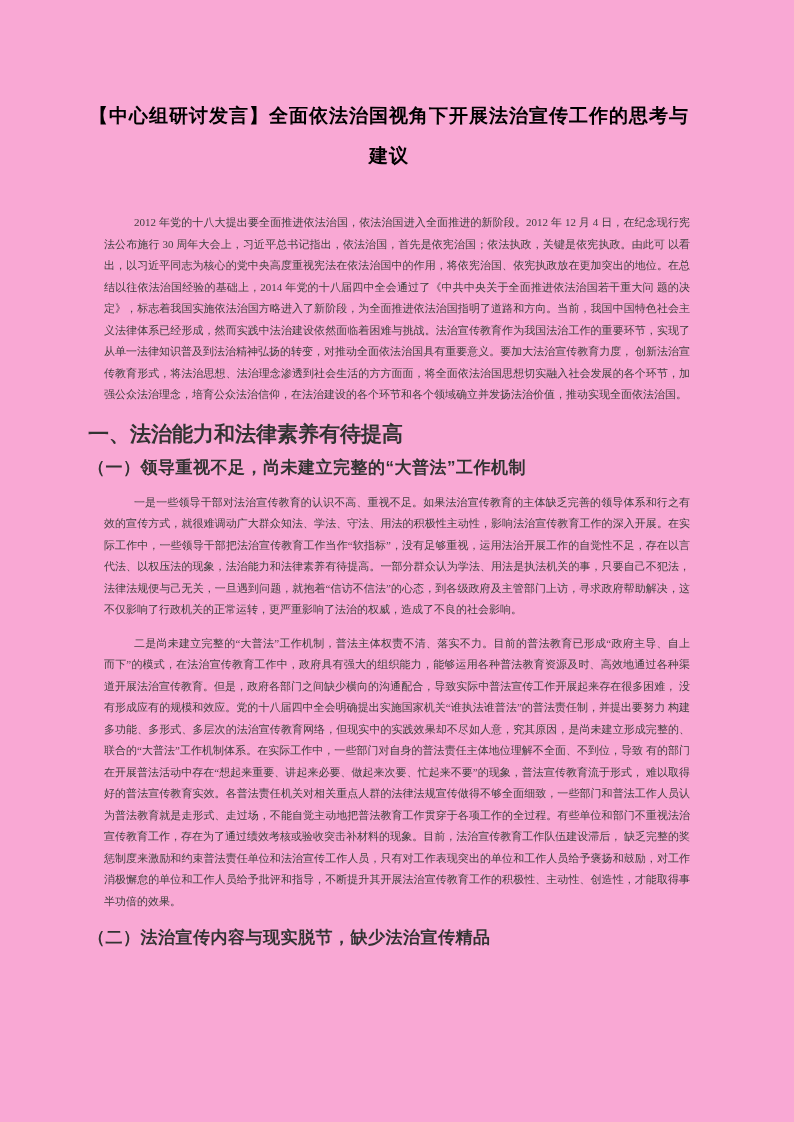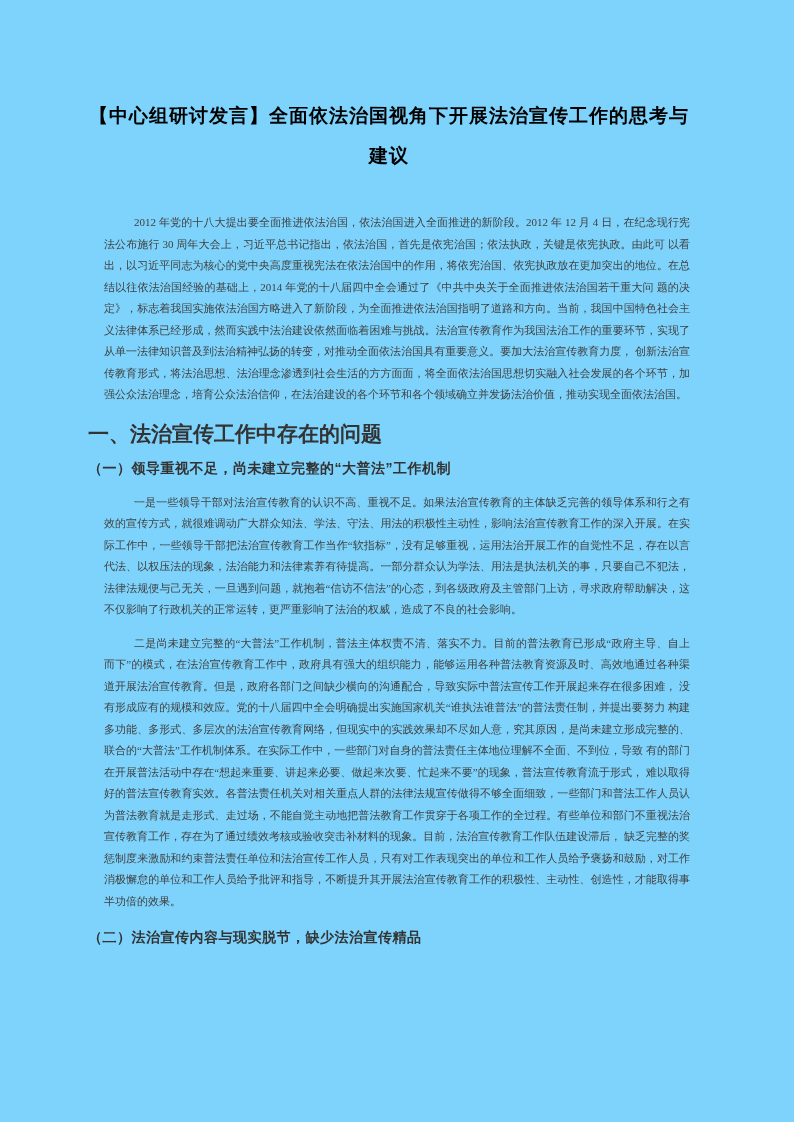--- a/index.html
+++ b/index.html
@@ -10,21 +10,21 @@
   body {
     width: 794px;
     height: 1122px;
     font-family: "Liberation Serif", serif;
   }
   .page {
     box-sizing: border-box;
     width: 794px;
     height: 1122px;
     padding: 96px 104px 40px 88px;
-    background: #7dd3fc;
+    background: #f9a8d4;
     overflow: hidden;
   }
   .doc-title {
     font-family: "Liberation Sans", sans-serif;
     font-weight: 700;
     font-size: 19px;
     line-height: 40px;
     letter-spacing: 1px;
     color: #000000;
     text-align: center;
@@ -43,41 +43,40 @@
     font-family: "Liberation Sans", sans-serif;
     font-weight: 700;
     font-size: 21px;
     line-height: 32px;
     color: #333333;
     margin: 2px 0 0 0;
   }
   h3.sub-heading {
     font-family: "Liberation Sans", sans-serif;
     font-weight: 700;
-    font-size: 14px;
+    font-size: 17px;
     line-height: 28px;
     letter-spacing: 0.5px;
     color: #333333;
     margin: 4px 0 10px 0;
   }
   h3.sub-heading-2 {
     margin-top: 0;
-    font-family: Liberation Mono, monospace;
   }
 </style>
 </head>
 <body>
 
 <div class="page">
 
   <h1 class="doc-title">【中心组研讨发言】全面依法治国视角下开展法治宣传工作的思考与建议</h1>
 
   <p class="body-para">2012 年党的十八大提出要全面推进依法治国，依法治国进入全面推进的新阶段。2012 年 12 月 4 日，在纪念现行宪法公布施行 30 周年大会上，习近平总书记指出，依法治国，首先是依宪治国；依法执政，关键是依宪执政。由此可 以看出，以习近平同志为核心的党中央高度重视宪法在依法治国中的作用，将依宪治国、依宪执政放在更加突出的地位。在总结以往依法治国经验的基础上，2014 年党的十八届四中全会通过了《中共中央关于全面推进依法治国若干重大问 题的决定》，标志着我国实施依法治国方略进入了新阶段，为全面推进依法治国指明了道路和方向。当前，我国中国特色社会主义法律体系已经形成，然而实践中法治建设依然面临着困难与挑战。法治宣传教育作为我国法治工作的重要环节，实现了从单一法律知识普及到法治精神弘扬的转变，对推动全面依法治国具有重要意义。要加大法治宣传教育力度， 创新法治宣传教育形式，将法治思想、法治理念渗透到社会生活的方方面面，将全面依法治国思想切实融入社会发展的各个环节，加强公众法治理念，培育公众法治信仰，在法治建设的各个环节和各个领域确立并发扬法治价值，推动实现全面依法治国。</p>
 
-  <h2 class="sec-heading">一、法治宣传工作中存在的问题</h2>
+  <h2 class="sec-heading">一、法治能力和法律素养有待提高</h2>
 
   <h3 class="sub-heading">（一）领导重视不足，尚未建立完整的“大普法”工作机制</h3>
 
   <p class="body-para">一是一些领导干部对法治宣传教育的认识不高、重视不足。如果法治宣传教育的主体缺乏完善的领导体系和行之有效的宣传方式，就很难调动广大群众知法、学法、守法、用法的积极性主动性，影响法治宣传教育工作的深入开展。在实际工作中，一些领导干部把法治宣传教育工作当作“软指标”，没有足够重视，运用法治开展工作的自觉性不足，存在以言代法、以权压法的现象，法治能力和法律素养有待提高。一部分群众认为学法、用法是执法机关的事，只要自己不犯法，法律法规便与己无关，一旦遇到问题，就抱着“信访不信法”的心态，到各级政府及主管部门上访，寻求政府帮助解决，这不仅影响了行政机关的正常运转，更严重影响了法治的权威，造成了不良的社会影响。</p>
 
   <p class="body-para">二是尚未建立完整的“大普法”工作机制，普法主体权责不清、落实不力。目前的普法教育已形成“政府主导、自上 而下”的模式，在法治宣传教育工作中，政府具有强大的组织能力，能够运用各种普法教育资源及时、高效地通过各种渠道开展法治宣传教育。但是，政府各部门之间缺少横向的沟通配合，导致实际中普法宣传工作开展起来存在很多困难， 没有形成应有的规模和效应。党的十八届四中全会明确提出实施国家机关“谁执法谁普法”的普法责任制，并提出要努力 构建多功能、多形式、多层次的法治宣传教育网络，但现实中的实践效果却不尽如人意，究其原因，是尚未建立形成完整的、联合的“大普法”工作机制体系。在实际工作中，一些部门对自身的普法责任主体地位理解不全面、不到位，导致 有的部门在开展普法活动中存在“想起来重要、讲起来必要、做起来次要、忙起来不要”的现象，普法宣传教育流于形式， 难以取得好的普法宣传教育实效。各普法责任机关对相关重点人群的法律法规宣传做得不够全面细致，一些部门和普法工作人员认为普法教育就是走形式、走过场，不能自觉主动地把普法教育工作贯穿于各项工作的全过程。有些单位和部门不重视法治宣传教育工作，存在为了通过绩效考核或验收突击补材料的现象。目前，法治宣传教育工作队伍建设滞后， 缺乏完整的奖惩制度来激励和约束普法责任单位和法治宣传工作人员，只有对工作表现突出的单位和工作人员给予褒扬和鼓励，对工作消极懈怠的单位和工作人员给予批评和指导，不断提升其开展法治宣传教育工作的积极性、主动性、创造性，才能取得事半功倍的效果。</p>
 
   <h3 class="sub-heading sub-heading-2">（二）法治宣传内容与现实脱节，缺少法治宣传精品</h3>
 
 </div>

